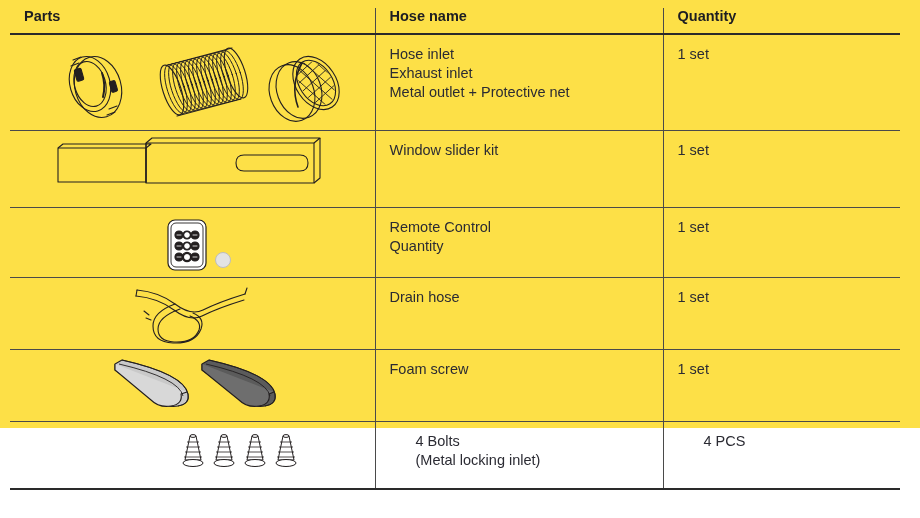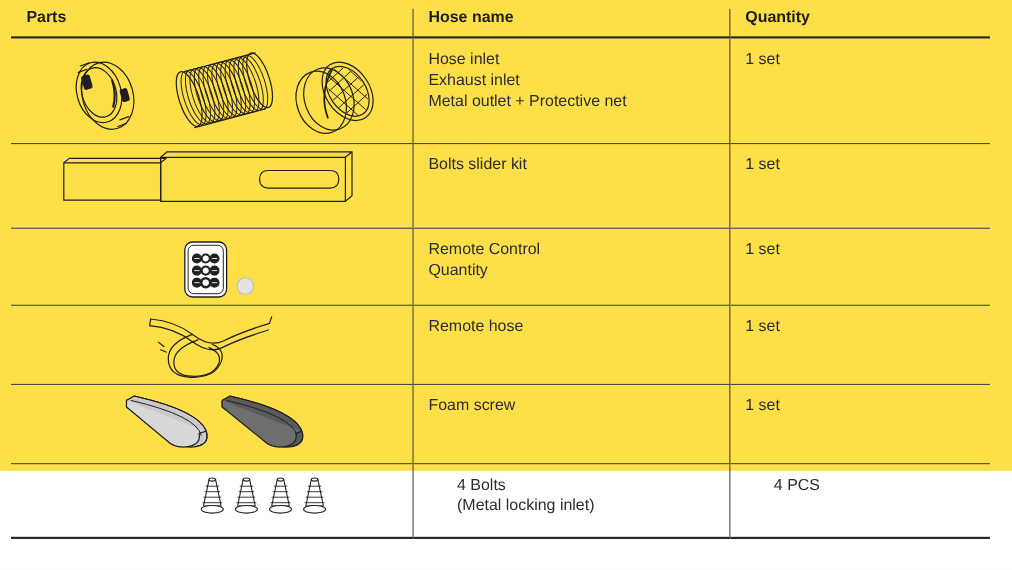--- a/index.html
+++ b/index.html
@@ -197,21 +197,21 @@
                 <rect x="136" y="12" width="168" height="40"></rect>
                 <path d="M136 12 L142 7 L310 7 L304 12"></path>
                 <path d="M304 52 L310 47 L310 7"></path>
                 <path d="M136 12 L136 52"></path>
                 <path d="M234 24 h56 q8 0 8 8 q0 8 -8 8 h-56 q-8 0 -8 -8 q0 -8 8 -8 z"></path>
               </g>
             </svg>
           </div>
         </td>
         <td class="cell-name">
-          <span class="name-line">Bolts slider kit</span>
+          <span class="name-line">Window slider kit</span>
         </td>
         <td class="cell-quantity">1 set</td>
       </tr>
 
       <tr class="r3">
         <td class="cell-parts">
           <div class="art">
             <svg width="365" height="69" viewBox="0 0 365 69" fill="none" stroke="#231f20" stroke-width="1.2">
               <g>
                 <rect x="158" y="12" width="38" height="50" rx="7" fill="#fff"></rect>
@@ -263,21 +263,21 @@
                 <path d="M235 16 L237 10"></path>
                 <path d="M165 26 q-22 8 -22 22 q0 16 20 17 q22 1 28 -14 q4 -11 -8 -16"></path>
                 <path d="M170 31 q-22 8 -22 20 q0 12 16 13 q20 1 25 -12 q3 -9 -9 -14"></path>
                 <path d="M139 37 L134 33"></path>
                 <path d="M141 42 L136 40"></path>
               </g>
             </svg>
           </div>
         </td>
         <td class="cell-name">
-          <span class="name-line">Remote hose</span>
+          <span class="name-line">Drain hose</span>
         </td>
         <td class="cell-quantity">1 set</td>
       </tr>
 
       <tr class="r5">
         <td class="cell-parts">
           <div class="art">
             <svg width="365" height="71" viewBox="0 0 365 71" fill="none" stroke="#231f20" stroke-width="1.1" stroke-linejoin="round">
               <g>
                 <path d="M105 14 L112 10 q62 14 66 34 q2 10 -10 12 q-12 2 -20 -6 L105 20 Z" fill="#c9c9c9"></path>

